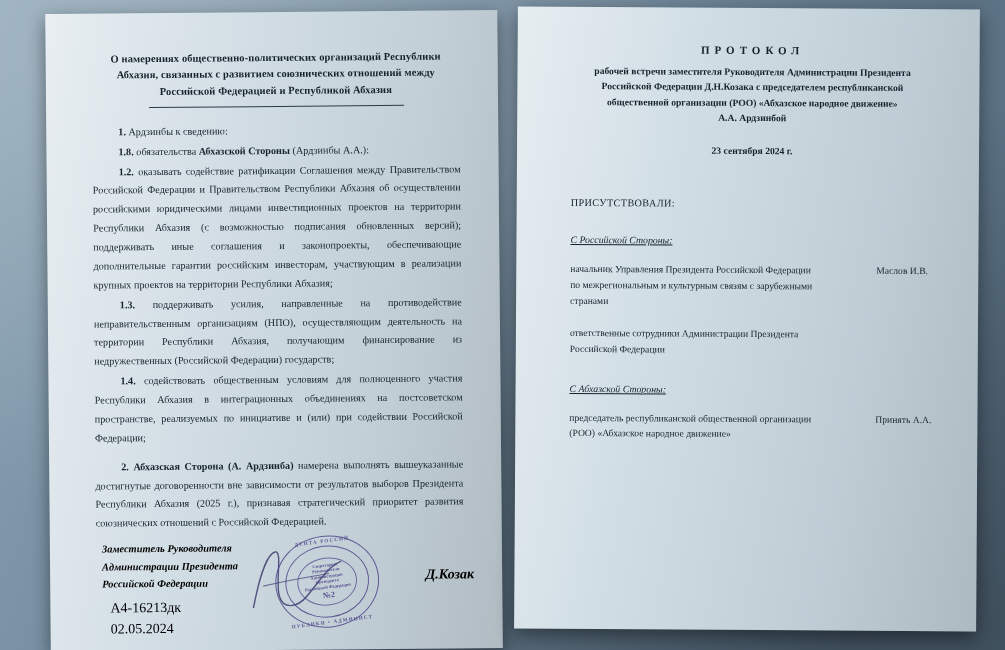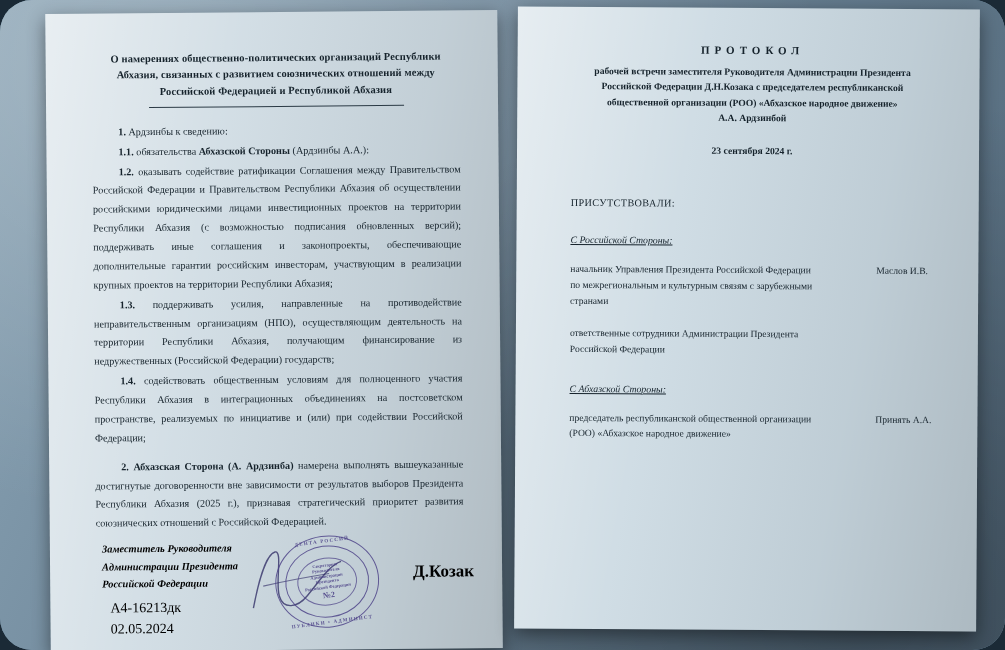--- a/index.html
+++ b/index.html
@@ -7,21 +7,20 @@
     padding: 0;
     background: #1b2a36;
   }
   #root {
     position: relative;
     width: 1005px;
     height: 650px;
     overflow: hidden;
     background: #6f8ba0;
     font-family: "Liberation Serif", serif;
-    border-radius: 32px;
   }
   
   .desk {
     position: absolute;
     inset: 0;
     background:
       linear-gradient(115deg, #8fa7b7 0%, #7e97a9 18%, #6d8598 42%, #5f7688 70%, #53697b 100%);
   }
   .desk:after {
     content: "";
@@ -120,21 +119,22 @@
   .sig-left {
     font-style: italic;
     font-weight: bold;
     width: 180px;
   }
   .sig-name {
     position: absolute;
     right: 0;
     bottom: 4px;
     font-weight: bold;
-    font-size: 17px;
+    font-style: italic;
+    font-size: 14px;
   }
   .doc-code {
     position: absolute;
     left: 60px;
     bottom: 12px;
     font-size: 14px;
     font-weight: normal;
     line-height: 1.5;
   }
 
@@ -269,21 +269,21 @@
       </div>
 
       <div class="spacer-md"></div>
 
       <p class="para">
         <span class="num">1.</span>
         <span>Ардзинбы к сведению:</span>
       </p>
 
       <p class="para">
-        <span class="num">1.1.</span>
+        <span class="num">1.8.</span>
         <span>обязательства <b>Абхазской Стороны</b> (Ардзинбы А.А.):</span>
       </p>
 
       <p class="para">
         <span class="num">1.2.</span>
         <span>оказывать содействие ратификации Соглашения между Правительством Российской Федерации и Правительством Республики Абхазия об осуществлении российскими юридическими лицами инвестиционных проектов на территории Республики Абхазия (с возможностью подписания обновленных версий); поддерживать иные соглашения и законопроекты, обеспечивающие дополнительные гарантии российским инвесторам, участвующим в реализации крупных проектов на территории Республики Абхазия;</span>
       </p>
 
       <p class="para">
         <span class="num">1.3.</span>

